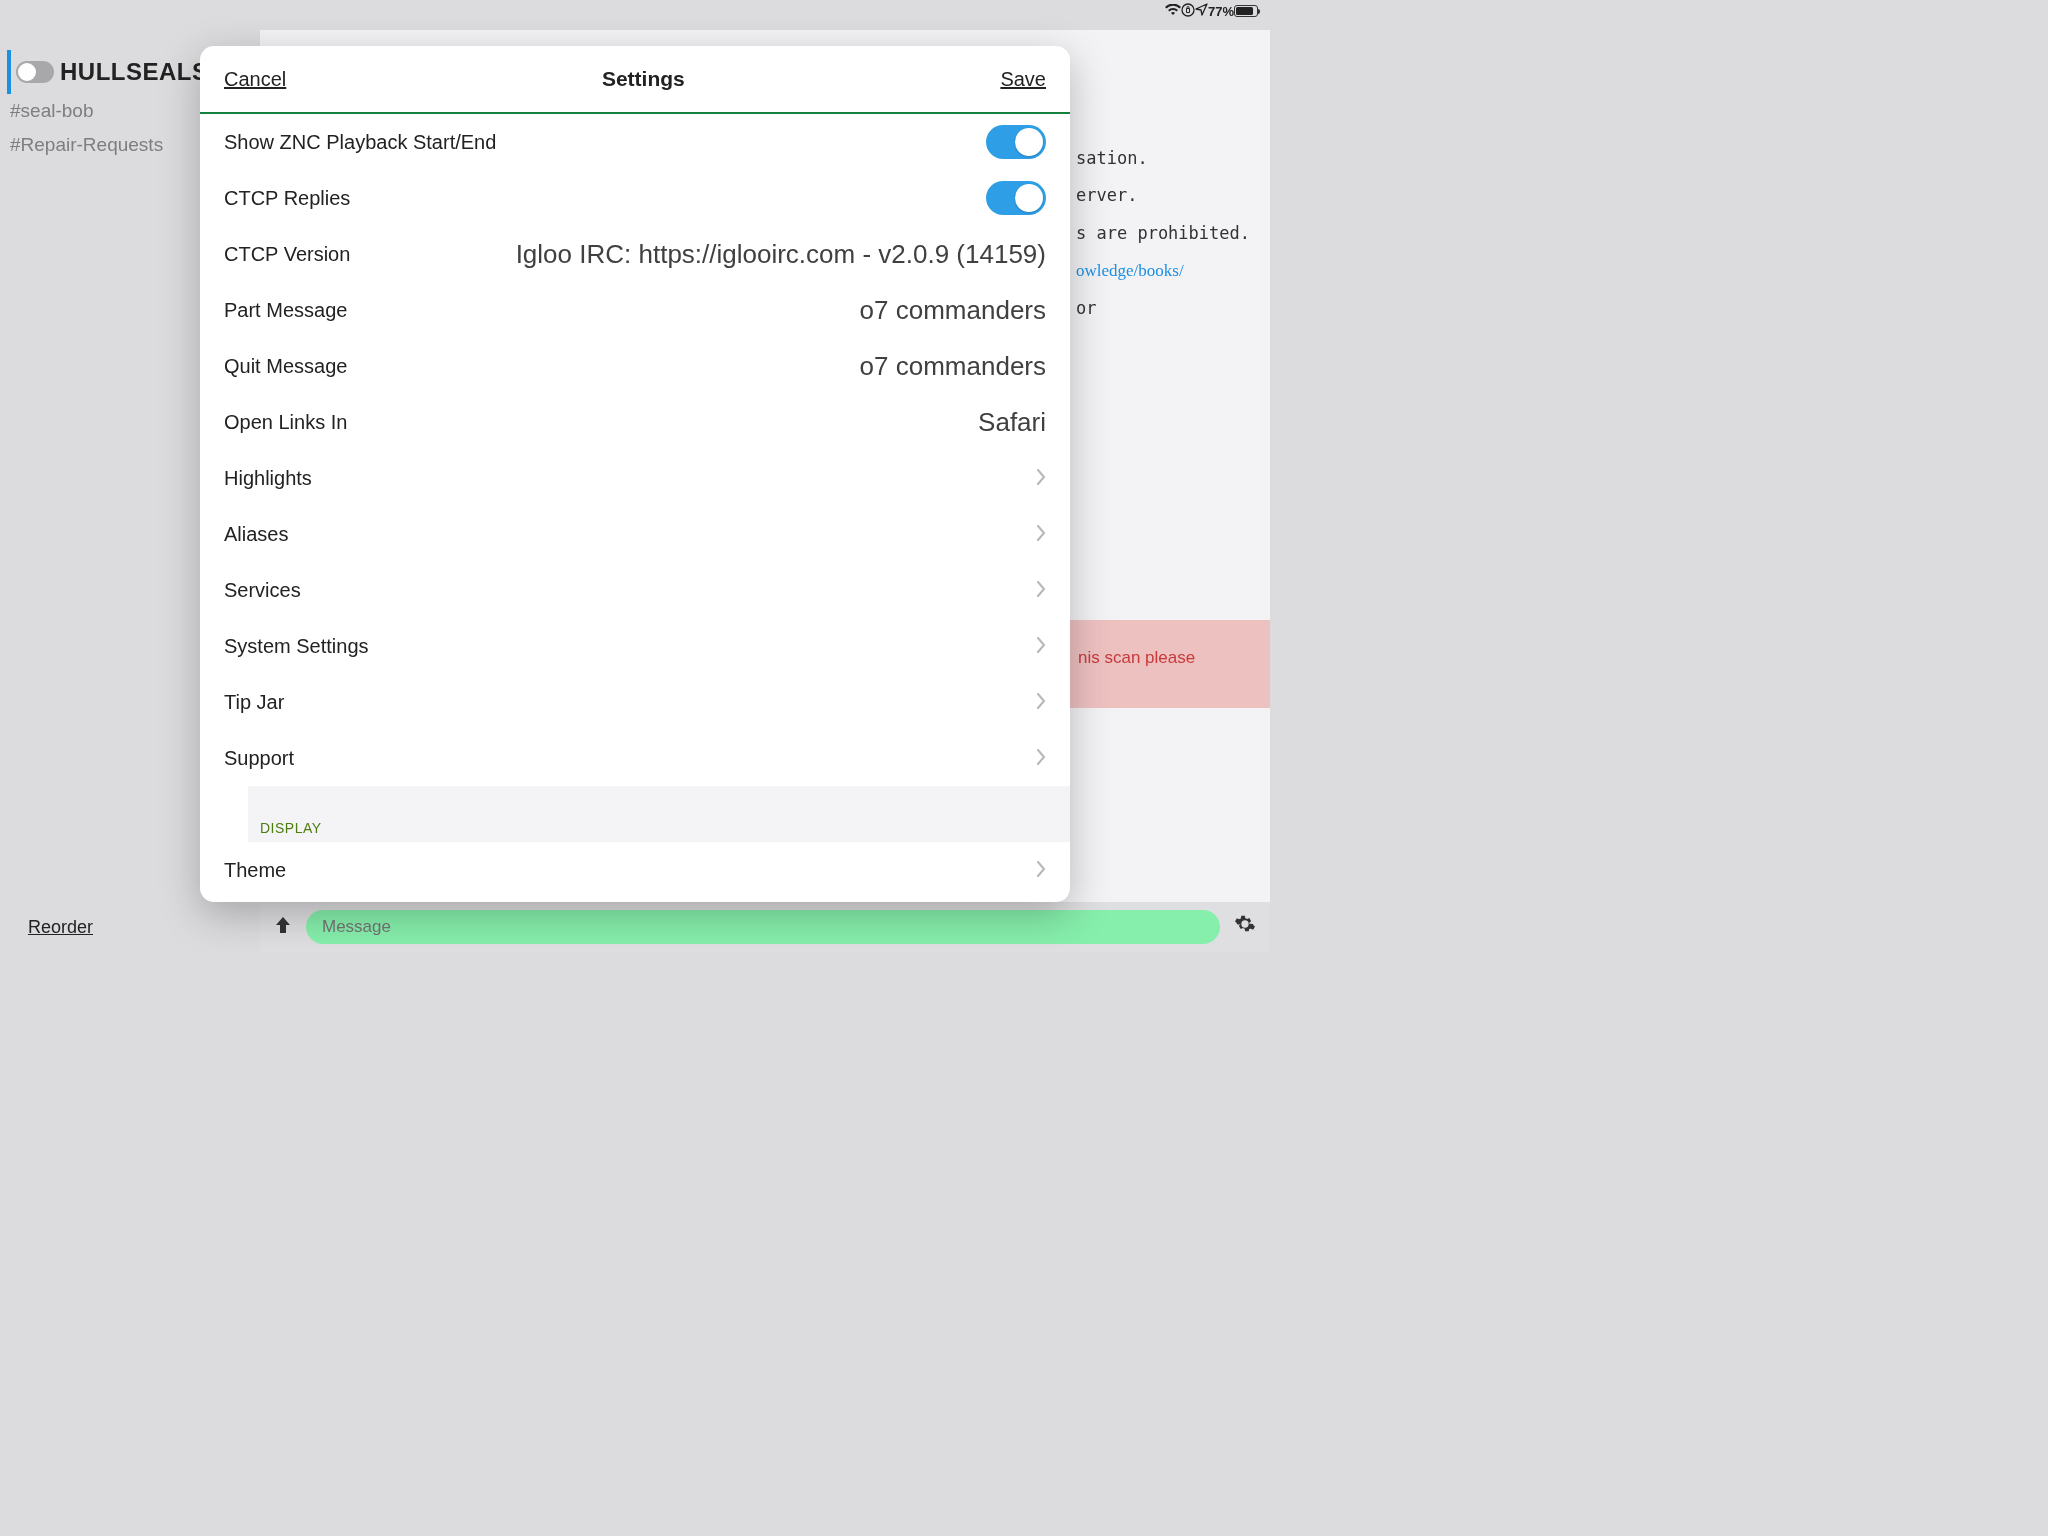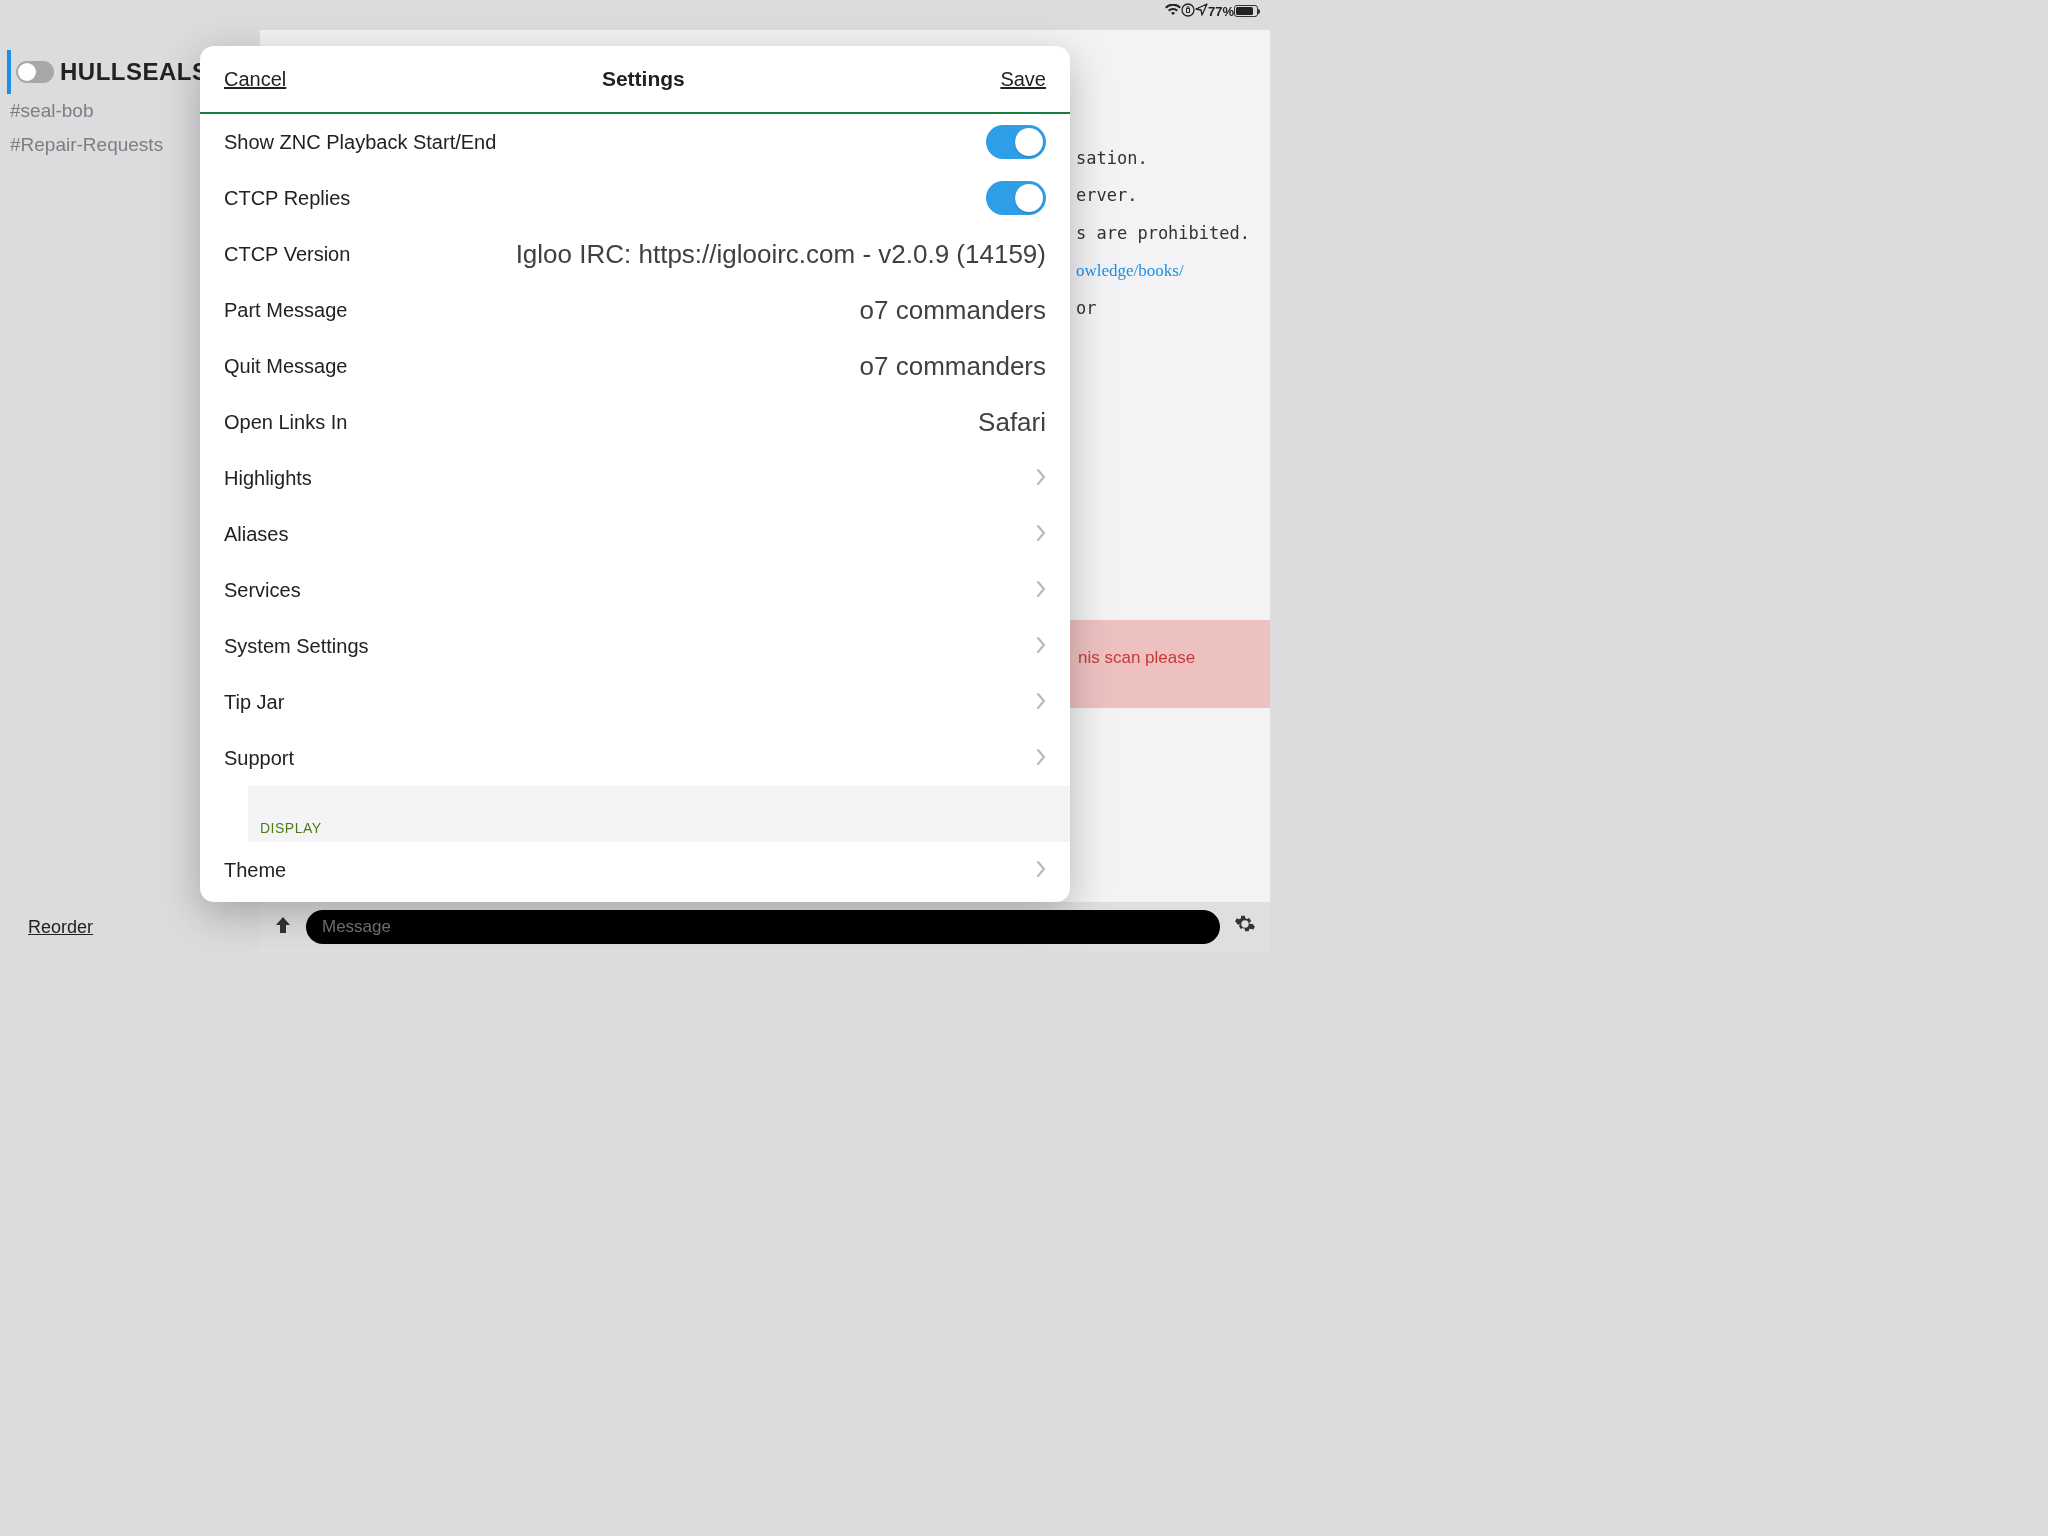--- a/index.html
+++ b/index.html
@@ -101,21 +101,21 @@
   padding:28px 10px 0 18px;
 }
 .bottom-bar{
   position:absolute; left:260px; right:0; bottom:0;
   height:50px; background:#dfdfe2;
   display:flex; align-items:center; padding:0 14px; gap:14px;
 }
 .up-arrow { font-size:20px; color:#333; }
 .msg-input{
   flex:1; height:34px; border-radius:17px;
-  background:#000000; border:none;
+  background:#86efac; border:none;
   padding:0 16px; font-size:17px; color:#7a7a7d;
 }
 .gear{ font-size:22px; color:#333;}
 
 
 .modal {
   position: absolute;
   left: 200px; top: 46px;
   width: 870px; height: 856px;
   background: #fff;

